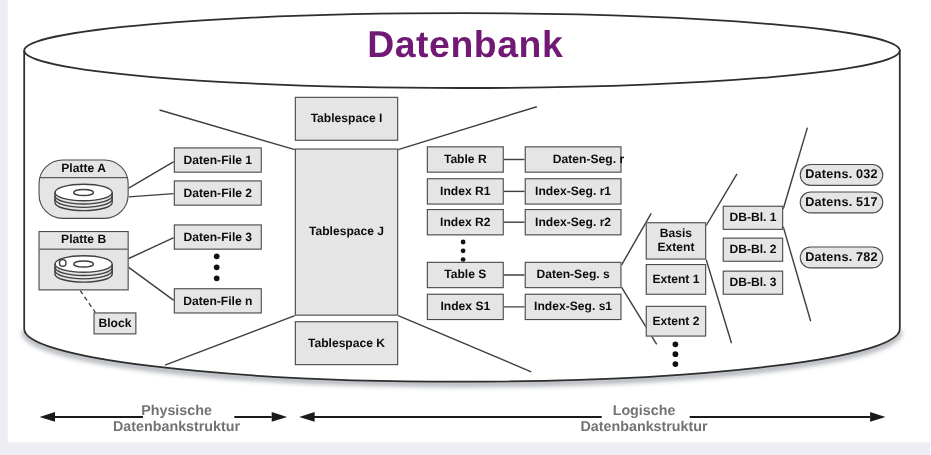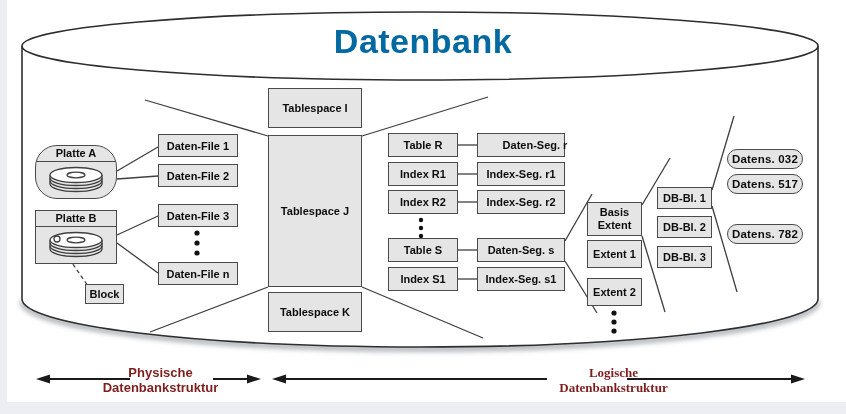--- a/index.html
+++ b/index.html
@@ -7,36 +7,36 @@
     position:relative;width:846px;height:414px;overflow:hidden;
     background:#ffffff;
     font-family:"Liberation Sans","DejaVu Sans",sans-serif;
     color:#0d0d0d;
   }
   .edge-left{position:absolute;left:0;top:0;width:7px;height:414px;background:#eceef3;}
   .edge-bottom{position:absolute;left:0;top:402px;width:846px;height:12px;background:#eceef3;}
   svg.linework{position:absolute;left:0;top:0;}
   .title{
     position:absolute;left:0;top:22px;width:846px;text-align:center;
-    font-size:34px;font-weight:bold;letter-spacing:.5px;color:#0369a1;
+    font-size:34px;font-weight:bold;letter-spacing:.5px;color:#701a75;
   }
   .bx{
     position:absolute;background:#e5e5e5;border:1.5px solid #4a4a4a;
     display:flex;align-items:center;justify-content:center;
     font-size:11px;font-weight:bold;white-space:nowrap;box-sizing:border-box;
   }
   .disk-box{flex-direction:column;justify-content:flex-start;padding:0;}
   .disk-title{width:100%;height:16px;line-height:15px;text-align:center;
     border-bottom:1.4px solid #4a4a4a;box-sizing:border-box;}
   .disk-art{margin-top:3px;}
   .two-line{flex-direction:column;line-height:1.15;}
   .rec{font-size:11.5px;letter-spacing:.2px;border-radius:10px;}
   .legend{
     position:absolute;text-align:center;font-size:13px;font-weight:bold;
-    line-height:1.12;color:#7f1d1d;
+    line-height:1.12;color:#737373;
   }
 </style>
 </head>
 <body>
 
 <div class="stage">
 
   <svg class="linework" width="846" height="414" viewBox="0 0 846 414">
     <defs>
       <filter id="soft" x="-20%" y="-20%" width="140%" height="140%">
@@ -195,20 +195,20 @@
   <div class="bx" style="left:657px;top:246px;width:55px;height:22px;">DB-Bl. 3</div>
 
   <div class="bx rec" style="left:727px;top:149px;width:76px;height:20px;">Datens. 032</div>
   <div class="bx rec" style="left:727px;top:174px;width:76px;height:20px;">Datens. 517</div>
   <div class="bx rec" style="left:727px;top:224px;width:76px;height:20px;">Datens. 782</div>
 
   <div class="legend" style="left:88px;top:366px;width:145px;">
     <div>Physische</div>
     <div>Datenbankstruktur</div>
   </div>
-  <div class="legend" style="left:531px;top:366px;width:165px;font-family:Liberation Serif, serif;">
+  <div class="legend" style="left:503px;top:366px;width:165px;">
     <div>Logische</div>
     <div>Datenbankstruktur</div>
   </div>
 
   <div class="edge-left"></div>
   <div class="edge-bottom"></div>
 </div>
 
 </body></html>

